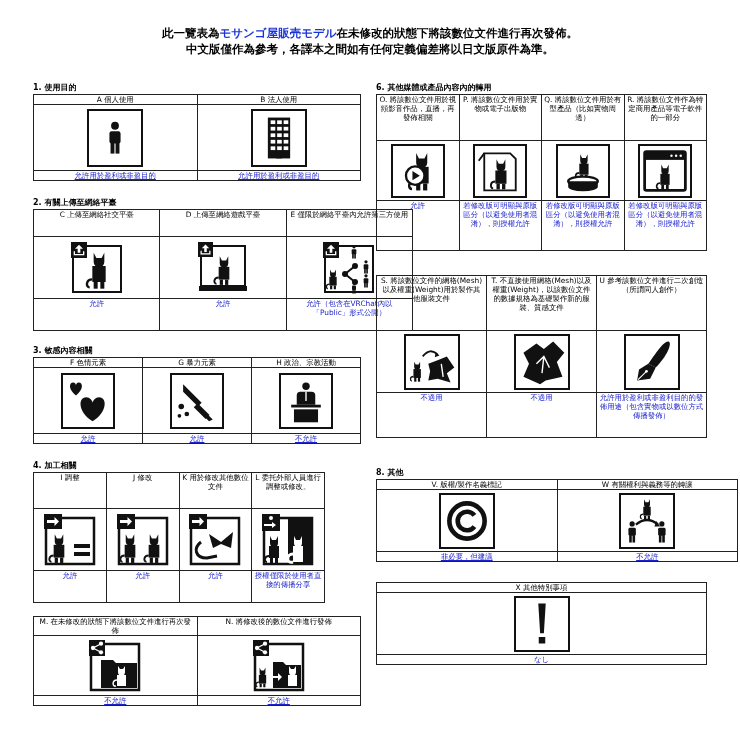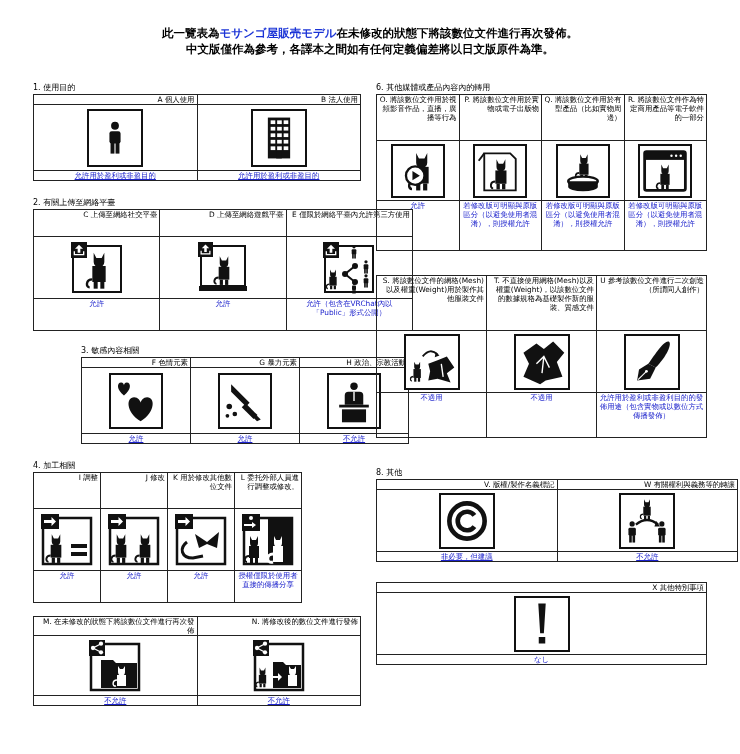--- a/index.html
+++ b/index.html
@@ -1,23 +1,23 @@
 <!DOCTYPE html>
 <html><head>
 <meta charset="utf-8">
 <style>
   html,body{margin:0;padding:0;background:#fff;}
   body{width:740px;height:754px;position:relative;overflow:hidden;font-family:"DejaVu Sans","Liberation Sans",sans-serif;color:#000;}
   .title{position:absolute;top:25px;left:0;width:740px;text-align:center;font-weight:bold;font-size:11.5px;line-height:16px;}
   .title .brand{color:#1a33d6;}
   .sec{position:absolute;}
-  .sec-label{font-size:8px;line-height:10px;height:10px;margin-bottom:1px;white-space:nowrap;}
+  .sec-label{font-size:8px;line-height:10px;height:10px;margin-bottom:1px;white-space:nowrap;font-weight:bold;}
   table{border-collapse:collapse;table-layout:fixed;width:100%;}
   td{border:1.5px solid #222;padding:0 2px;vertical-align:top;text-align:center;font-size:7.4px;line-height:9px;}
-  td.head{color:#000;text-align:right;}
+  td.head{color:#000;}
   td.foot{color:#1c22cc;}
   td.foot.ul span{text-decoration:underline;}
   td.pic{vertical-align:middle;padding:0;}
   .icon{display:inline-block;box-sizing:border-box;border:2px solid #111;background:#fff;position:relative;vertical-align:middle;}
   .icon svg{display:block;width:100%;height:100%;}
 </style>
 </head>
 <body>
 
 <div class="title">
@@ -138,21 +138,21 @@
     </tr>
     <tr style="height:32px">
           <td class="foot">允許</td>
           <td class="foot">允許</td>
           <td class="foot">允許（包含在VRChat內以「Public」形式公開）</td>
         </tr>
   </tbody>
     </table>
 </div>
 
-<div class="sec" style="left:33px;top:346px;width:328px;margin-left:48px;">
+<div class="sec" style="left:33px;top:346px;width:328px;">
   <div class="sec-label">3. 敏感內容相關</div>
   <table>
     <tbody>
         <tr>
           <td class="head">F 色情元素</td>
           <td class="head">G 暴力元素</td>
           <td class="head">H 政治、宗教活動</td>
         </tr>
     <tr style="height:66px">
       <td class="pic"><span class="icon" style="width:54px;height:56px"><svg viewBox="0 0 54 56">
@@ -177,21 +177,21 @@
     </tr>
     <tr>
           <td class="foot ul"><span>允許</span></td>
           <td class="foot ul"><span>允許</span></td>
           <td class="foot ul"><span>不允許</span></td>
         </tr>
   </tbody>
     </table>
 </div>
 
-<div class="sec" style="left:33px;top:461px;width:269px;">
+<div class="sec" style="left:33px;top:461px;width:292px;">
   <div class="sec-label">4. 加工相關</div>
   <table>
     <tbody>
         <tr style="height:36px">
           <td class="head">I 調整</td>
           <td class="head">J 修改</td>
           <td class="head">K 用於修改其他數位文件</td>
           <td class="head">L 委托外部人員進行調整或修改。</td>
         </tr>
     <tr style="height:62px">
@@ -274,21 +274,21 @@
         </tr>
   </tbody>
     </table>
 </div>
 
 <div class="sec" style="left:376px;top:83px;width:331px;">
   <div class="sec-label">6. 其他媒體或產品內容內的轉用</div>
   <table>
     <tbody>
         <tr style="height:46px">
-          <td class="head">O. 將該數位文件用於視頻影音作品，直播，廣播等行為</td>
+          <td class="head">O. 將該數位文件用於視頻影音作品，直播，再發佈相關</td>
           <td class="head">P. 將該數位文件用於實物或電子出版物</td>
           <td class="head">Q. 將該數位文件用於有型產品（比如實物周邊）</td>
           <td class="head">R. 將該數位文件作為特定商用產品等電子軟件的一部分</td>
         </tr>
     <tr style="height:60px">
       <td class="pic"><span class="icon" style="width:54px;height:54px"><svg viewBox="0 0 54 54">
                 <use href="#cat" x="16" y="4" width="30" height="46"></use>
                 <circle cx="24" cy="32" r="10" fill="#fff" stroke="#111" stroke-width="2.5"></circle>
                 <path d="M21 27 L29 32 L21 37 Z" fill="#111"></path>
               </svg></span></td>

